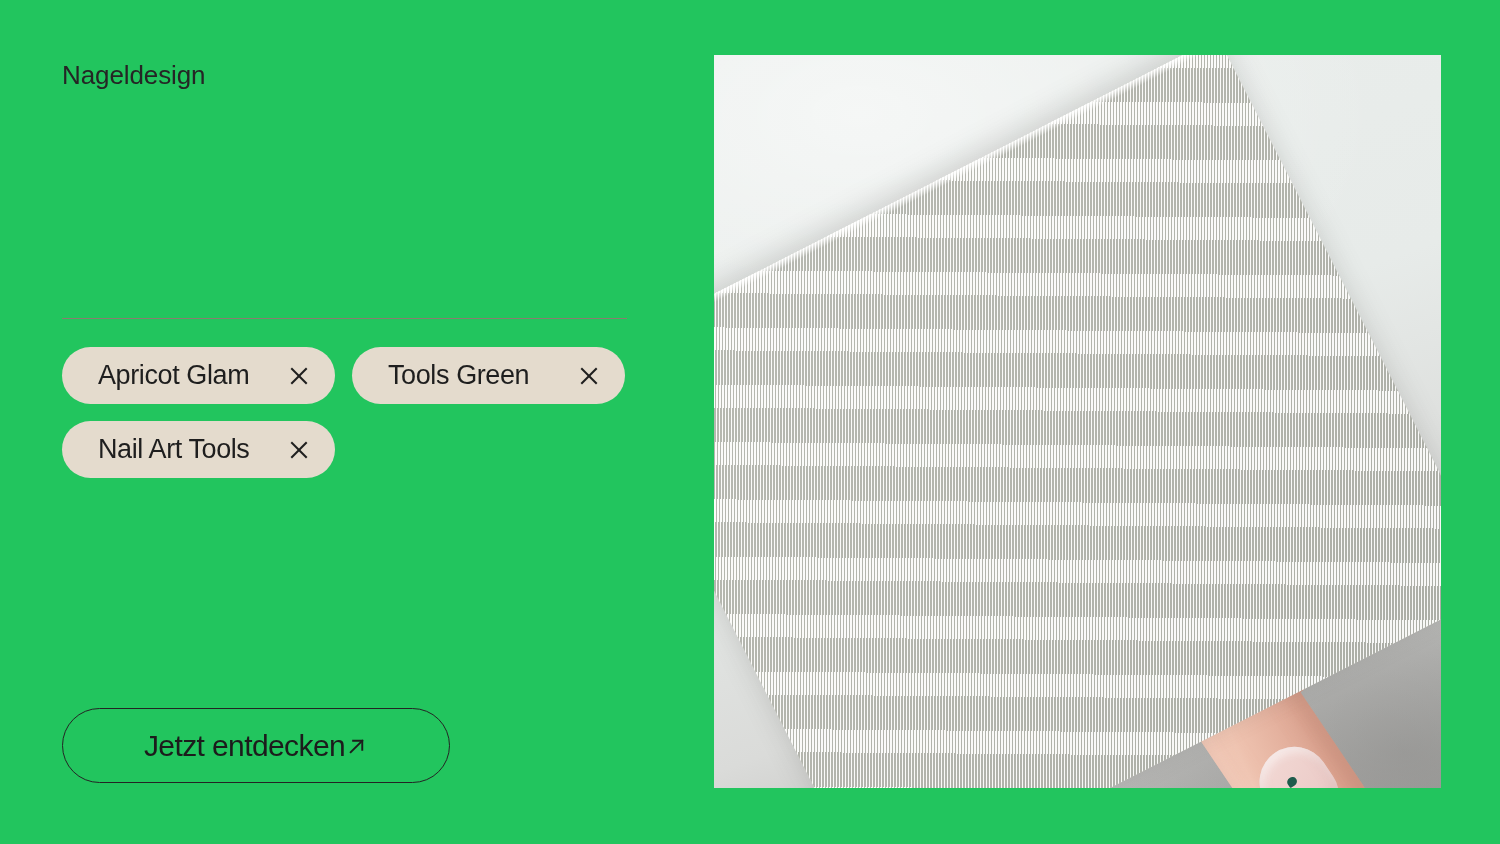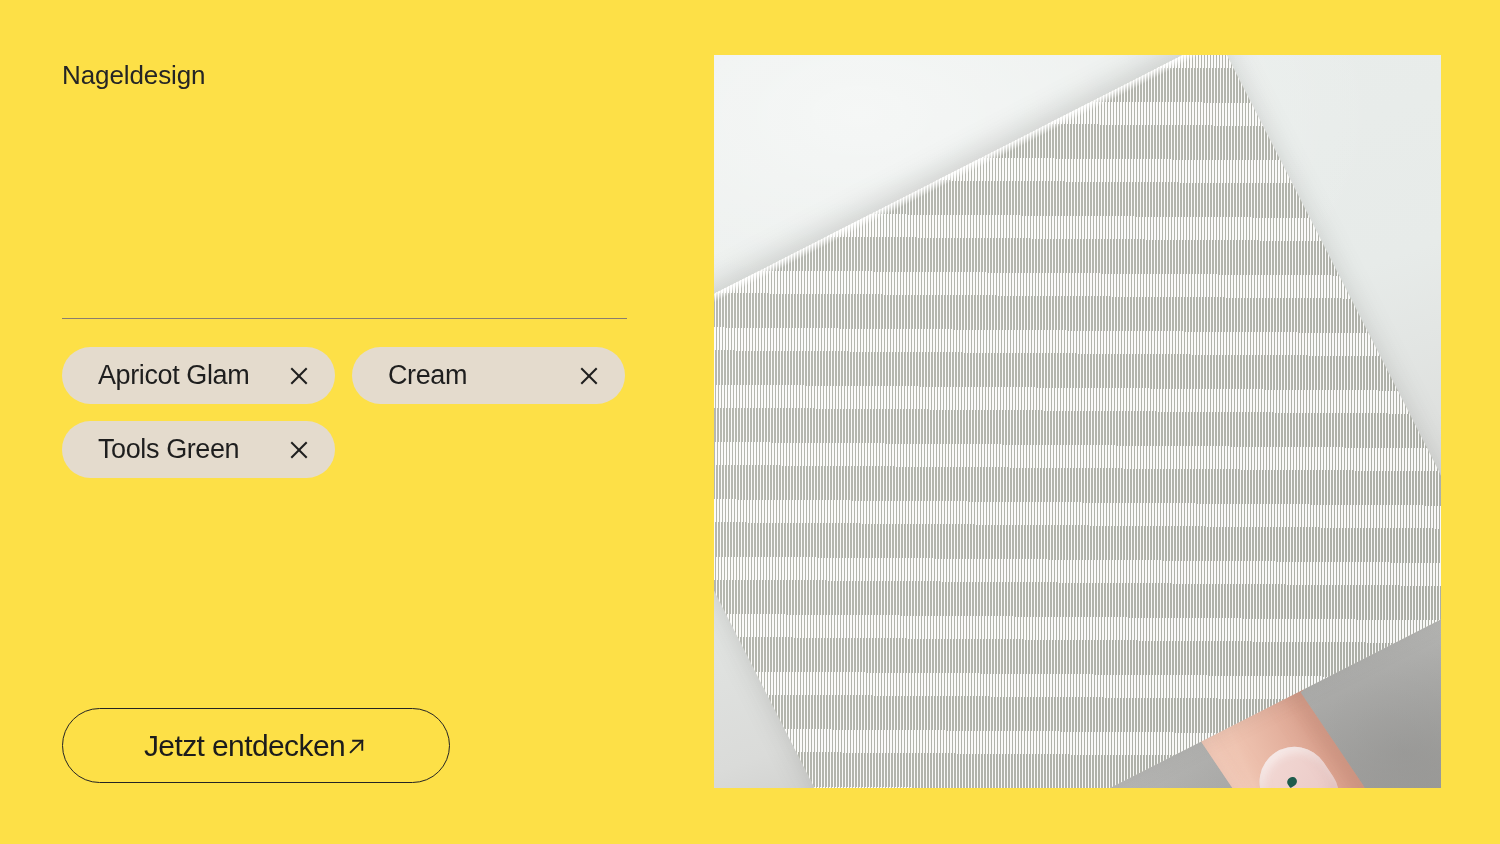--- a/index.html
+++ b/index.html
@@ -2,21 +2,21 @@
 <html><head>
 <meta charset="utf-8">
 <style>
   * { box-sizing: border-box; margin: 0; padding: 0; }
   html, body {
     width: 1500px; height: 844px;
     background: #FAF8F3;
     font-family: "Liberation Sans", sans-serif;
     overflow: hidden;
   }
-  .page { position: relative; width: 1500px; height: 844px; background: #fde047; }
+  .page { position: relative; width: 1500px; height: 844px; background: #22c55e; }
 
   
   .left { position: absolute; left: 62px; top: 0; width: 600px; height: 844px; }
 
   .eyebrow {
     position: absolute; left: 0; top: 60px;
     font-size: 26px; font-weight: 400; color: #252525;
     letter-spacing: -0.1px; line-height: 1.2;
   }
 
@@ -176,36 +176,36 @@
     <div class="chips">
 
       <div class="chip">
         <span class="chip-label">Apricot Glam</span>
         <svg class="chip-x" viewBox="0 0 20 20">
           <line x1="3" y1="3" x2="17" y2="17"></line>
             <line x1="17" y1="3" x2="3" y2="17"></line>
         </svg>
       </div>
 
-      <div class="chip">
-        <span class="chip-label">Cream</span>
-        <svg class="chip-x" viewBox="0 0 20 20">
-          <line x1="3" y1="3" x2="17" y2="17"></line>
-            <line x1="17" y1="3" x2="3" y2="17"></line>
-        </svg>
-      </div>
 
       <div class="chip">
         <span class="chip-label">Tools Green</span>
         <svg class="chip-x" viewBox="0 0 20 20">
           <line x1="3" y1="3" x2="17" y2="17"></line>
             <line x1="17" y1="3" x2="3" y2="17"></line>
         </svg>
       </div>
 
+      <div class="chip">
+        <span class="chip-label">Nail Art Tools</span>
+        <svg class="chip-x" viewBox="0 0 20 20">
+          <line x1="3" y1="3" x2="17" y2="17"></line>
+            <line x1="17" y1="3" x2="3" y2="17"></line>
+        </svg>
+      </div>
 
     </div>
 
     <button class="cta">
       <span class="cta-label">Jetzt entdecken</span>
       <svg class="cta-arrow" viewBox="0 0 24 24">
         <path d="M6 18 L18 6"></path>
           <path d="M8.5 6 L18 6 L18 15.5"></path>
       </svg>
     </button>

